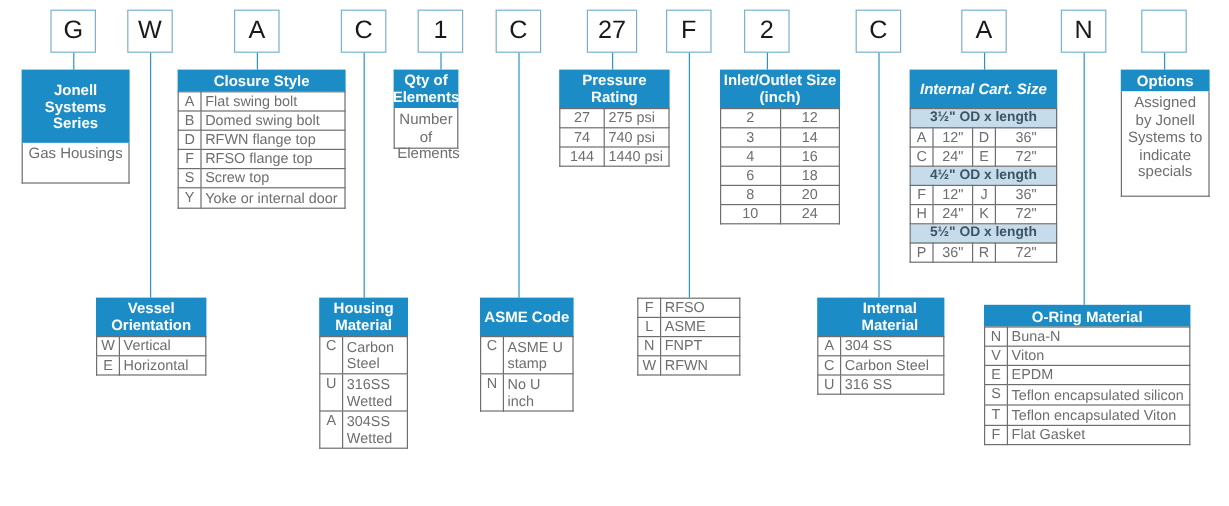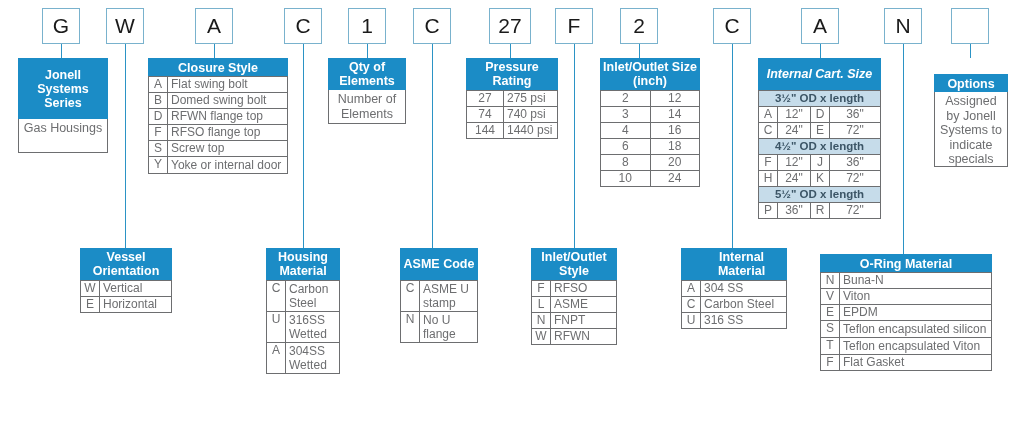--- a/index.html
+++ b/index.html
@@ -175,21 +175,21 @@
             <td>Screw top</td>
           </tr>
         <tr>
             <td class="k">Y</td>
             <td style="line-height:14px;">Yoke or internal door</td>
           </tr>
       </tbody>
     </table>
   </div>
 
-  <div class="tbl" style="left:328px; top:58px; width:78px;border-radius:17px;">
+  <div class="tbl" style="left:328px; top:58px; width:54px;border-radius:17px;">
     <div class="tbl-hdr" style="height:32px; display:flex; align-items:center; justify-content:center;">Qty of Elements</div>
     <div class="noteblock" style="height:34px;">Number of Elements</div>
   </div>
 
   <div class="tbl" style="left:466px; top:58px; width:92px;">
     <div class="tbl-hdr" style="height:32px; display:flex; align-items:center; justify-content:center;">Pressure Rating</div>
     <table class="grid ob" style="border-top:none;">
       <tbody>
         <tr>
             <td class="c" style="width:30px;">27</td>
@@ -281,23 +281,23 @@
         <tr>
             <td class="k">P</td>
             <td class="c">36"</td>
             <td class="k">R</td>
             <td class="c">72"</td>
           </tr>
       </tbody>
     </table>
   </div>
 
-  <div class="tbl" style="left:934px; top:58px; width:74px;margin-top:16px;">
+  <div class="tbl" style="left:934px; top:58px; width:74px;">
     <div class="tbl-hdr" style="height:18px;">Options</div>
-    <div class="noteblock" style="height:75px;">Assigned by Jonell Systems to indicate specials</div>
+    <div class="noteblock" style="height:88px;">Assigned by Jonell Systems to indicate specials</div>
   </div>
 
   <div class="tbl" style="left:80px; top:248px; width:92px;">
     <div class="tbl-hdr" style="height:32px; display:flex; align-items:center; justify-content:center;">Vessel Orientation</div>
     <table class="grid ob" style="border-top:none;">
       <tbody>
         <tr>
             <td class="k">W</td>
             <td>Vertical</td>
           </tr>
@@ -332,28 +332,27 @@
   <div class="tbl" style="left:400px; top:248px; width:78px;">
     <div class="tbl-hdr" style="height:32px; display:flex; align-items:center; justify-content:center;">ASME Code</div>
     <table class="grid ob" style="border-top:none;">
       <tbody>
         <tr>
             <td class="k">C</td>
             <td style="line-height:14px;">ASME U stamp</td>
           </tr>
         <tr>
             <td class="k">N</td>
-            <td style="line-height:14px;">No U flange</td>
+            <td style="line-height:14px;">No U inch</td>
           </tr>
       </tbody>
     </table>
   </div>
 
   <div class="tbl" style="left:531px; top:248px; width:86px;">
-    <div class="tbl-hdr" style="height:32px; display:flex; align-items:center; justify-content:center;">Inlet/Outlet Style</div>
     <table class="grid ob" style="border-top:none;">
       <tbody>
         <tr>
             <td class="k">F</td>
             <td>RFSO</td>
           </tr>
         <tr>
             <td class="k">L</td>
             <td>ASME</td>
           </tr>

